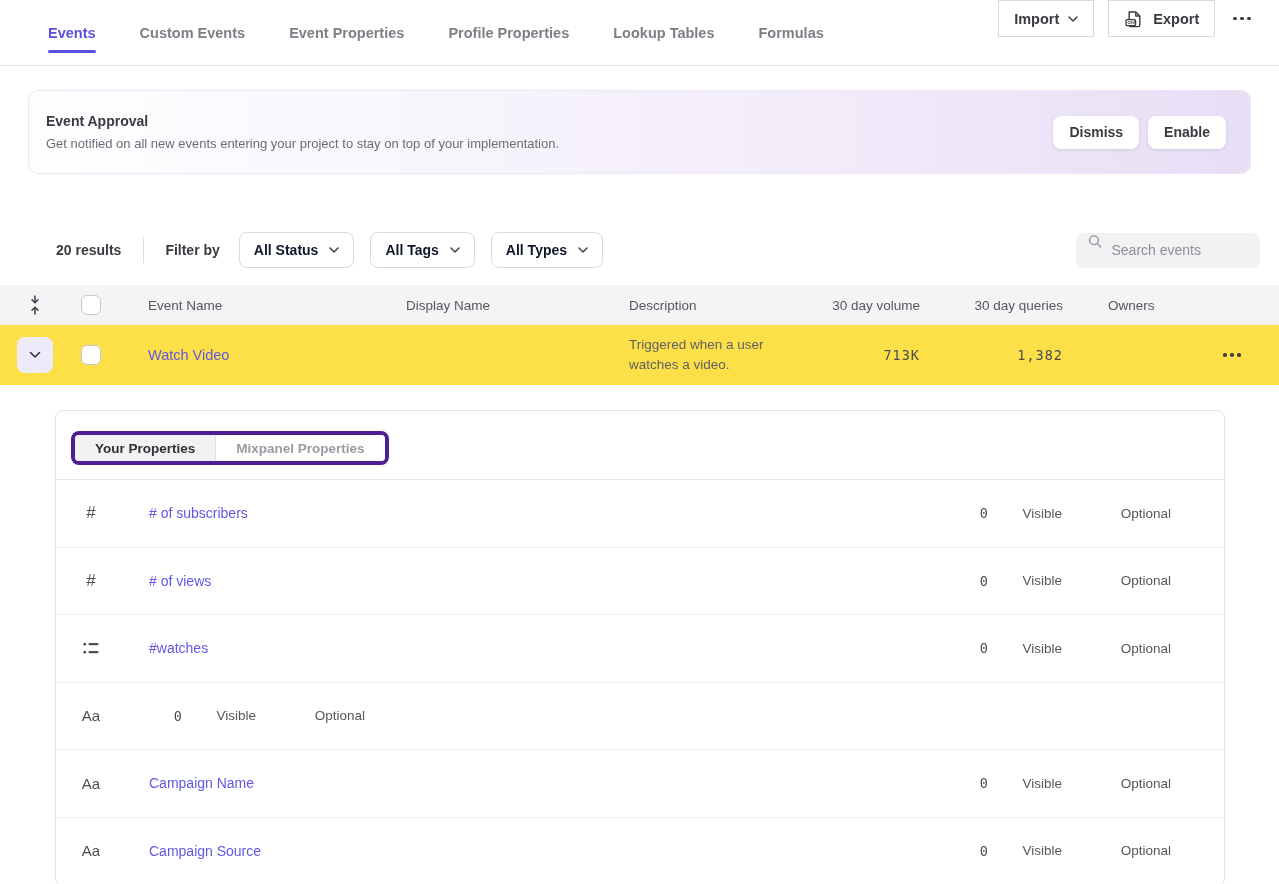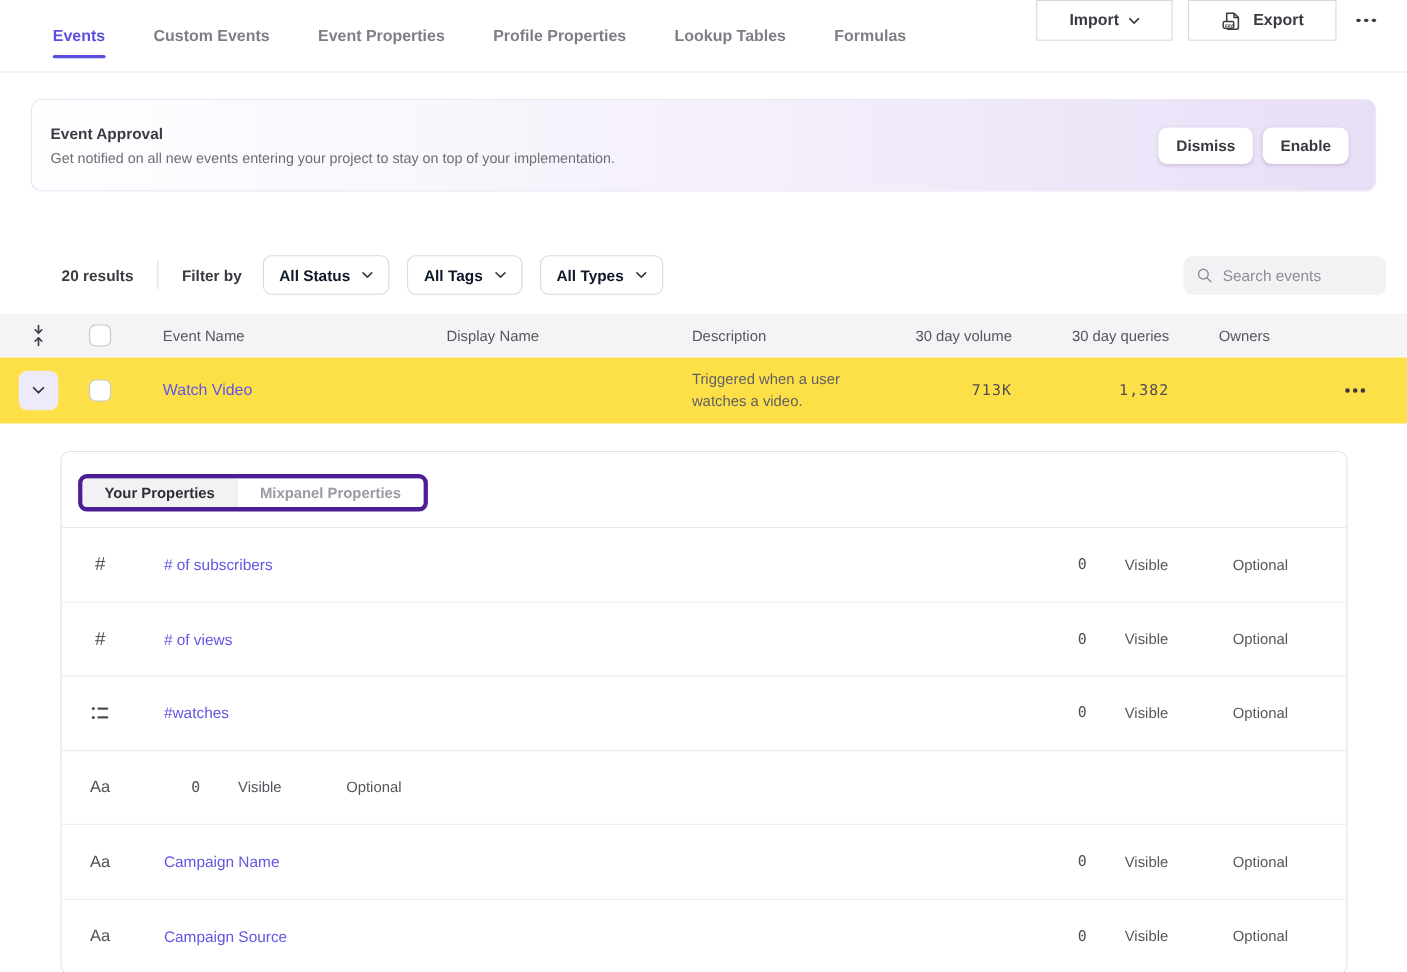--- a/index.html
+++ b/index.html
@@ -9,21 +9,21 @@
   
   .topbar { display: flex; align-items: flex-start; height: 66px; background: #fff;
     border-bottom: 1px solid #e8e8eb; padding: 0 24px 0 48px; }
   .tabs { display: flex; gap: 44px; flex: 1; }
   .tab { position: relative; height: 66px; display: flex; align-items: center;
     font-size: 14.5px; font-weight: 600; color: #7e7e86; cursor: pointer; white-space: nowrap; }
   .tab.active { color: #5a50e0; }
   .tab.active::after { content: ""; position: absolute; left: 0; right: 0; bottom: 13px;
     height: 3px; border-radius: 3px; background: #5a50e0; }
   .actions { display: flex; align-items: center; gap: 14px; }
-  .btn { display: inline-flex; align-items: center; gap: 9px; height: 37px; padding: 0 29px;
+  .btn { display: inline-flex; align-items: center; gap: 9px; height: 37px; padding: 0 15px;
     border: 1px solid #d9d9de; border-radius: 0; background: #fff;
     font-family: "Liberation Sans", sans-serif; font-size: 14.5px; font-weight: 600; color: #3a3a40; cursor: pointer; }
   .more-dots { display: inline-flex; gap: 3.5px; padding: 6px 4px; cursor: pointer; align-items: center; }
   .more-dots i { width: 3.6px; height: 3.6px; border-radius: 50%; background: #3a3a40; }
 
   
   .banner { margin: 24px 28px 0; height: 84px; border-radius: 10px;
     border: 1px solid #ebe6f5;
     background: linear-gradient(90deg, #fffeff 0%, #f4effb 55%, #e8def6 100%);
     display: flex; align-items: center; padding: 0 24px 0 17px; }
@@ -37,21 +37,21 @@
   
   .filters { display: flex; align-items: center; margin: 58px 19px 0 56px; height: 36px; }
   .results { font-size: 14px; font-weight: 600; color: #3a3a40; }
   .vdivider { width: 1px; height: 26px; background: #dcdce0; margin: 0 21px 0 22px; }
   .filterby { font-size: 14px; font-weight: 600; color: #3a3a40; margin-right: 19px; }
   .dropdown { height: 36px; border: 1px solid #d9d9de; border-radius: 8px; background: #fff;
     display: inline-flex; align-items: center; gap: 11px; padding: 0 14px;
     font-size: 14px; font-weight: 600; color: #0f172a; margin-right: 16px; cursor: pointer; white-space: nowrap; }
   .dropdown:last-of-type { margin-right: 0; }
   .search { margin-left: auto; width: 184px; height: 35px; background: #f2f2f4; border-radius: 8px;
-    display: flex; align-items: center; padding: 0 12px; gap: 9px; }
+    display: flex; padding: 0 12px; gap: 9px; }
   .search input { border: none; background: transparent; outline: none; width: 100%;
     font-family: "Liberation Sans", sans-serif; font-size: 14px; color: #3a3a40; }
   .search input::placeholder { color: #8d8d95; }
 
   
   .thead { margin-top: 17px; height: 40px; background: #f4f4f6; display: flex; align-items: center;
     font-size: 13.5px; color: #56565c; }
   .c-toggle { width: 70px; display: flex; justify-content: center; }
   .c-check  { width: 78px; padding-left: 11px; display: flex; align-items: center; }
   .c-name   { width: 258px; }

